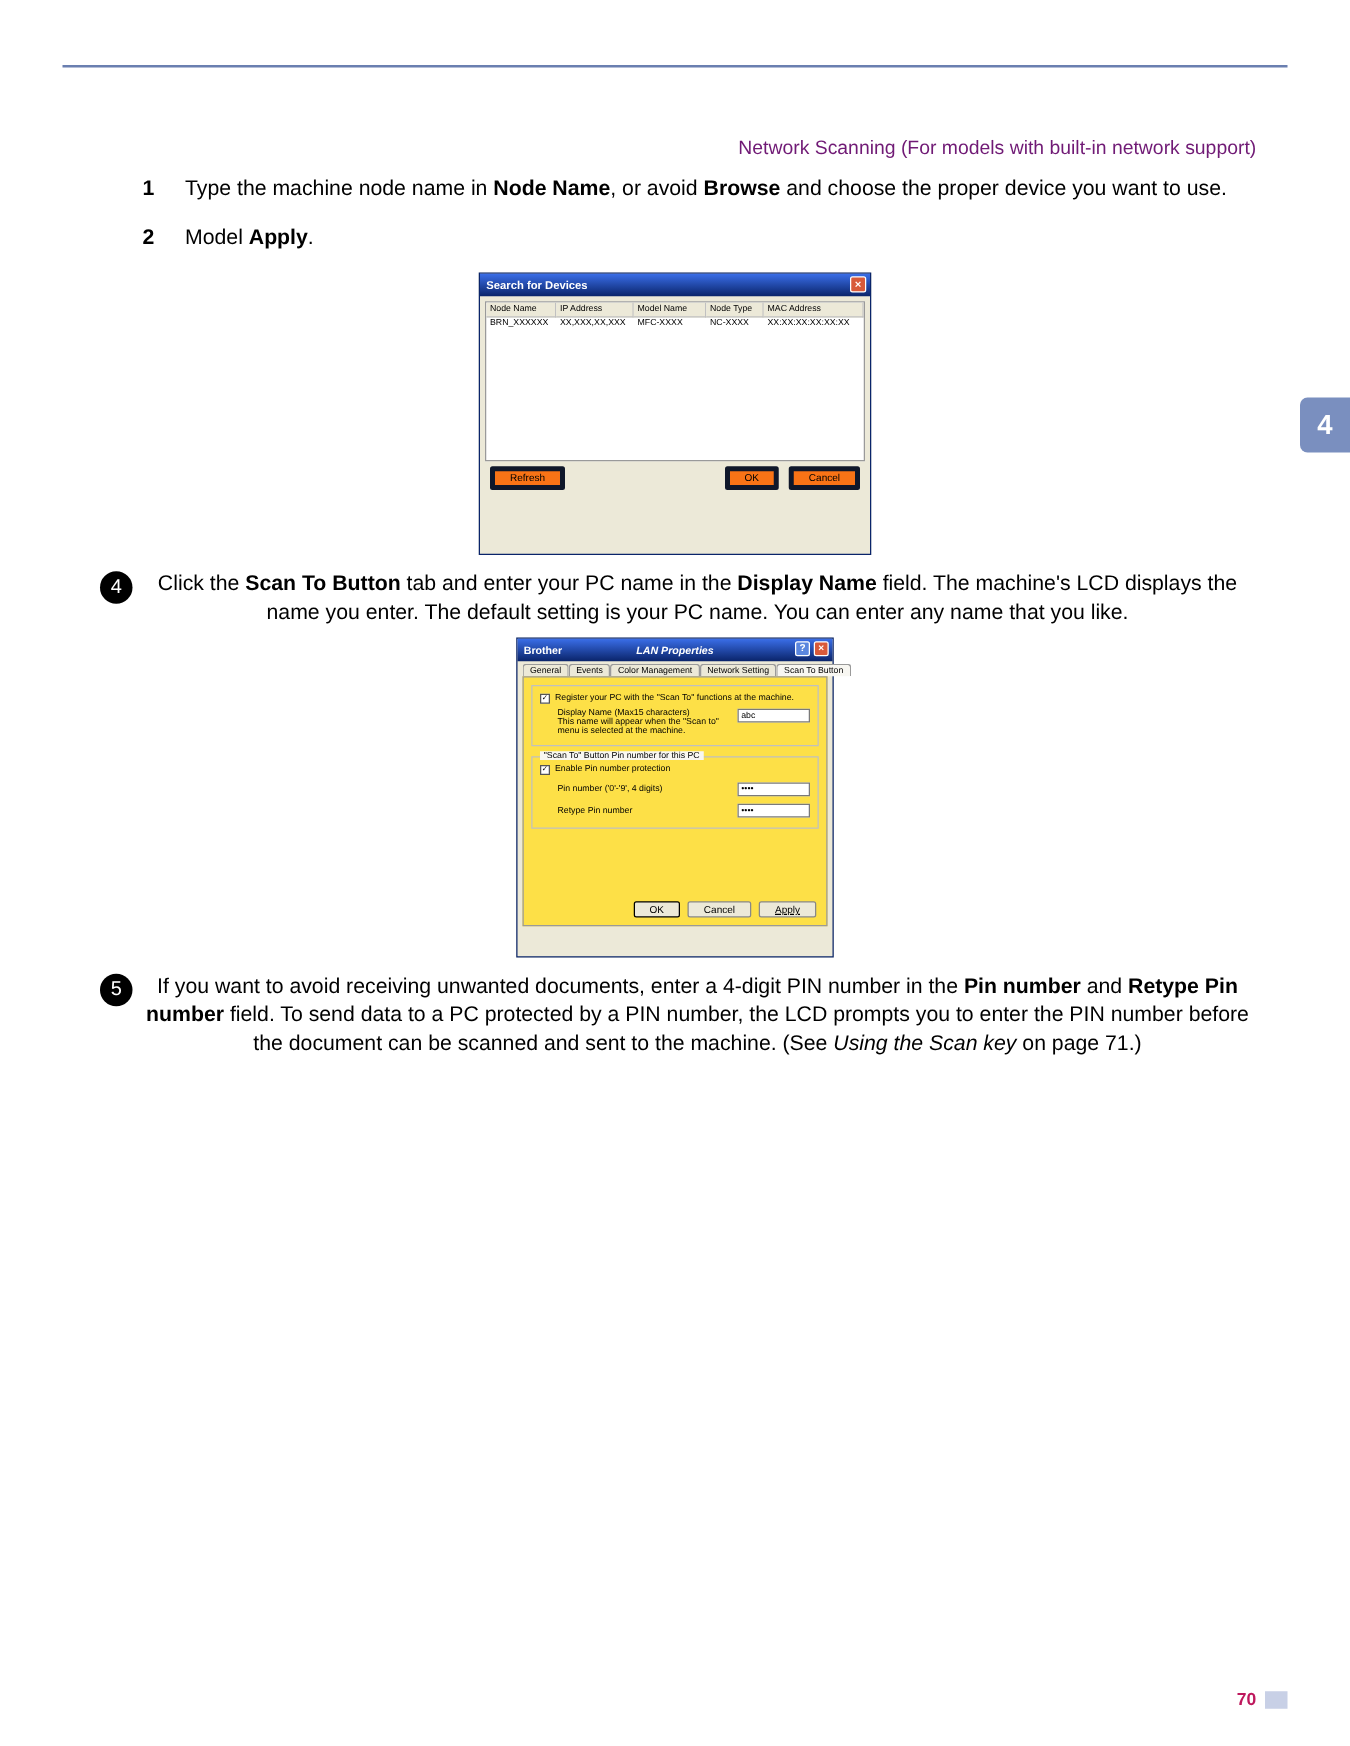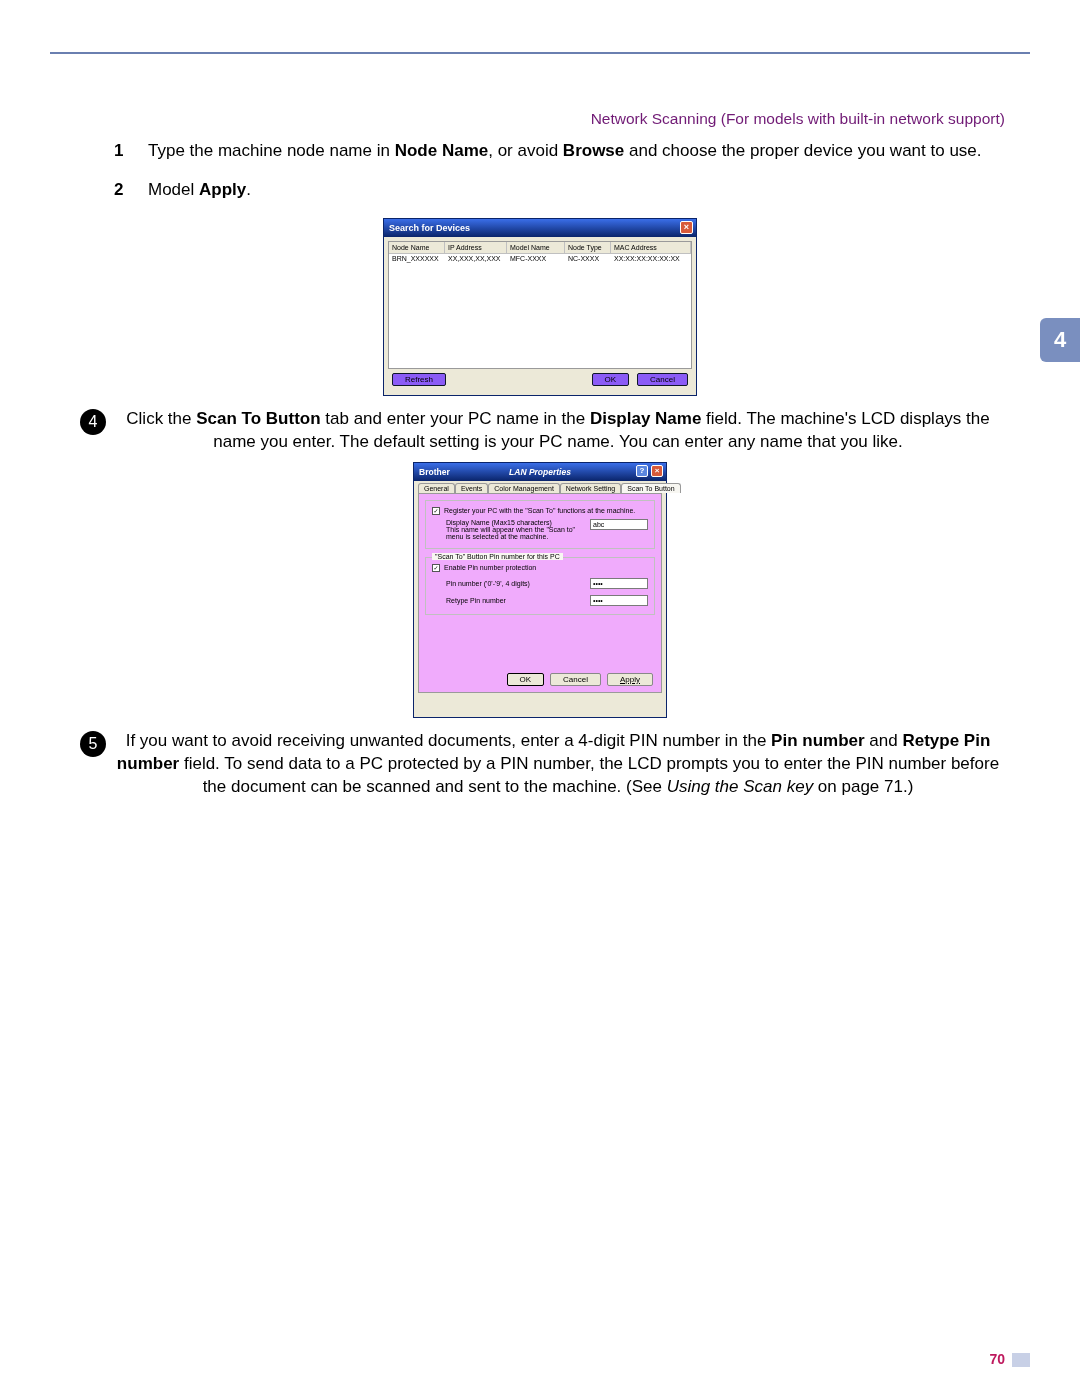--- a/index.html
+++ b/index.html
@@ -43,21 +43,21 @@
     width: 26px; height: 26px; border-radius: 50%; background: #000; color: #fff;
     font-size: 16px; display: flex; align-items: center; justify-content: center;
     flex-shrink: 0; margin-right: 10px; margin-top: 1px;
   }
   .bigtext { flex: 1; text-align: center; }
   b.embold { font-weight: bold; }
   i.emital { }
 
   
   .dlg1 {
-    width: 314px; height: 178px; margin: 6px auto 10px;
+    width: 314px; height: 226px; margin: 6px auto 10px;
     border: 1px solid #0a246a; position: relative;
     font-family: Tahoma, Arial, sans-serif;
     background: #ece9d8;
   }
   .d1-title {
     height: 18px;
     background: linear-gradient(#3a6ee8, #0a246a);
     color: #fff; font-size: 9px; font-weight: bold;
     padding-left: 5px; display: flex; align-items: center; position: relative;
   }
@@ -74,21 +74,21 @@
   .d1-hdrrow div {
     background: #ece9d8; border-right: 1px solid #c0c0c0; border-bottom: 1px solid #c0c0c0;
     padding: 2px 3px; white-space: nowrap; overflow: hidden;
   }
   .d1-row div { padding: 1px 3px; white-space: nowrap; overflow: hidden; }
   .c-nn { width: 56px; } .c-ip { width: 62px; } .c-mn { width: 58px; }
   .c-nt { width: 46px; } .c-mac { flex: 1; }
   .d1-btnrow {
     display: flex; justify-content: space-between; padding: 0 8px 6px; align-items: center;
   }
-  .d1-btn { font-size: 8px; padding: 1px 12px; background: #8b5cf6; border: 1px solid #0f172a; border-radius: 2px; }
+  .d1-btn { font-size: 8px; padding: 1px 12px; background: #f97316; border: 4px solid #0f172a; border-radius: 2px; }
   .d1-right { display: flex; gap: 8px; }
 
   
   .dlg2 {
     width: 254px; height: 256px; margin: 8px auto 12px;
     border: 1px solid #0a246a; background: #ece9d8;
     font-family: Tahoma, Arial, sans-serif; position: relative;
   }
   .d2-title {
     height: 18px; background: linear-gradient(#3a6ee8, #0a246a);
@@ -108,21 +108,21 @@
     background: #d85a3a; border: 1px solid #fff; border-radius: 2px;
     color: #fff; font-size: 8px; line-height: 10px; text-align: center;
   }
   .d2-tabs { display: flex; font-size: 7px; padding: 2px 4px 0; gap: 0; }
   .d2-tab {
     padding: 1px 5px; border: 1px solid #9a9a9a; border-bottom: none;
     background: #ece9d8; white-space: nowrap; border-top-left-radius: 3px; border-top-right-radius: 3px;
   }
   .d2-tab.active { background: #f8f7f2; }
   .d2-panel {
-    margin: 0 4px; height: 200px; border: 1px solid #9a9a9a; background: #f0abfc;
+    margin: 0 4px; height: 200px; border: 1px solid #9a9a9a; background: #fde047;
     font-size: 7px; padding: 6px 6px 4px; position: relative;
   }
   .d2-group {
     border: 1px solid #c0c0c0; padding: 6px 6px 8px; margin-bottom: 8px; position: relative;
   }
   .d2-chk { display: flex; align-items: flex-start; gap: 4px; }
   .d2-chk .box { width: 8px; height: 8px; border: 1px solid #555; background: #fff; font-size: 6px; line-height: 7px; text-align: center; }
   .d2-sub { margin-left: 14px; margin-top: 4px; display: flex; gap: 6px; align-items: flex-start; }
   .d2-sub-right { margin-left: auto; }
   .d2-inp { width: 58px; height: 11px; border: 1px solid #7a7a7a; background: #fff; font-size: 7px; padding: 0 2px; }

